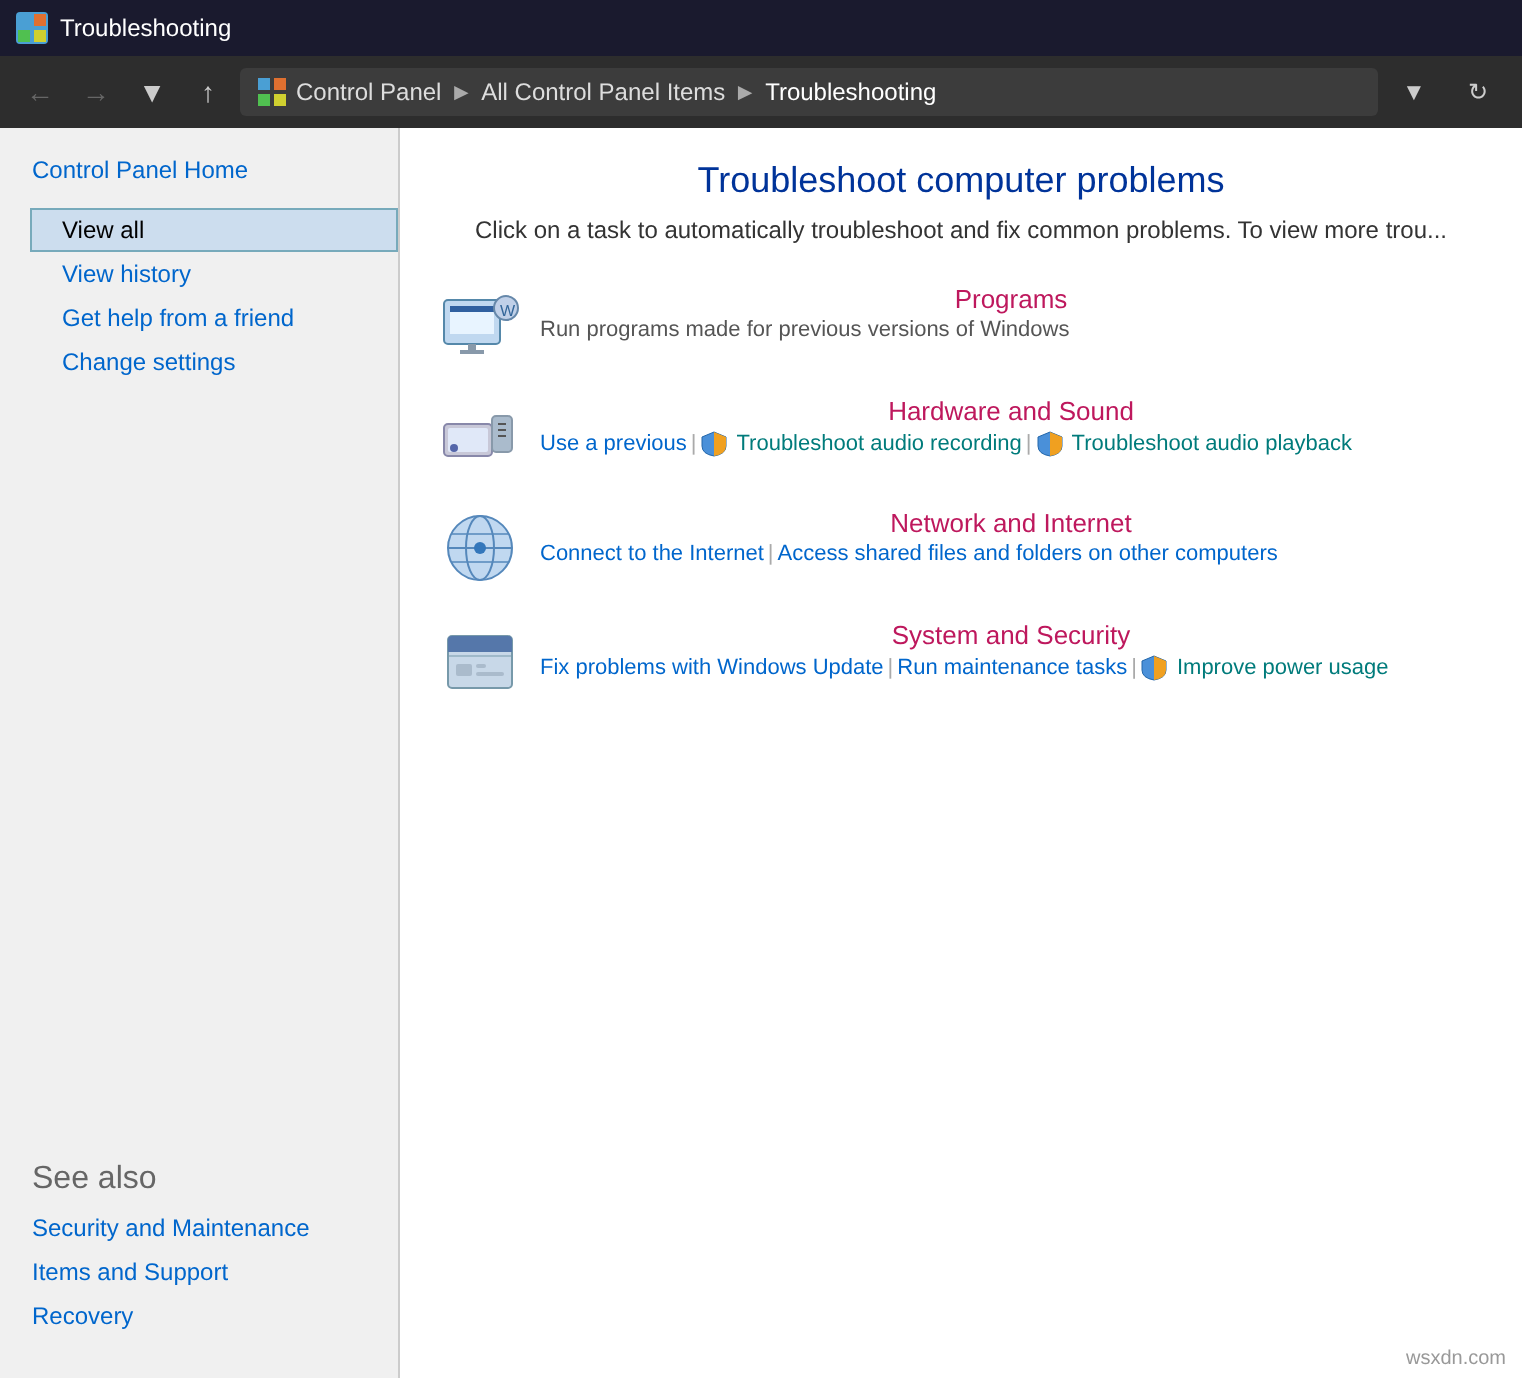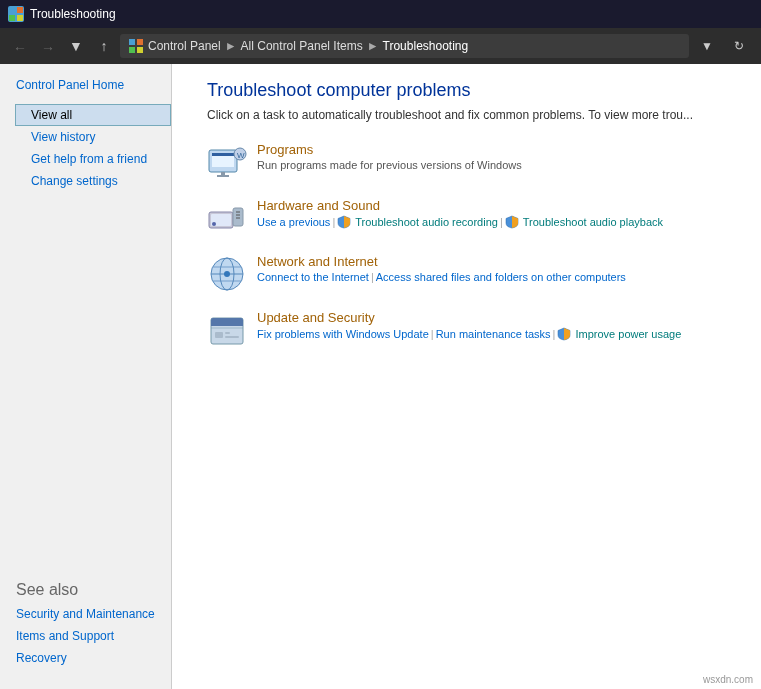--- a/index.html
+++ b/index.html
@@ -75,21 +75,21 @@
     }
 
     
     .main-container {
       display: flex;
       height: calc(689px - 28px - 36px);
     }
 
     
     .sidebar {
-      width: 172px;
+      width: 200px;
       background: #f0f0f0;
       border-right: 1px solid #ccc;
       padding: 10px 0;
       flex-shrink: 0;
       display: flex;
       flex-direction: column;
       justify-content: space-between;
     }
     .sidebar-top { padding: 0; }
     .sidebar-link {
@@ -112,23 +112,24 @@
     }
     .see-also-title {
       padding: 4px 16px;
       font-size: 16px;
       color: #666;
     }
 
     
     .content {
       flex: 1;
-      padding: 16px 35px;
+      padding: 16px 20px;
       background: #fff;
       overflow-y: auto;
+      text-align: center;
     }
     .page-title {
       font-size: 18px;
       color: #003399;
       font-weight: normal;
       margin-bottom: 6px;
     }
     .page-desc {
       font-size: 12px;
       color: #333;
@@ -144,21 +145,21 @@
       gap: 10px;
     }
     .item-icon {
       width: 40px; height: 40px;
       flex-shrink: 0;
       display: flex; align-items: center; justify-content: center;
     }
     .item-icon svg { width: 40px; height: 40px; }
     .item-content { flex: 1; }
     .item-title {
-      color: #a16207;
+      color: #be185d;
       font-size: 13px;
       font-weight: normal;
       cursor: pointer;
       text-decoration: none;
       display: block;
       margin-bottom: 2px;
     }
     .item-links {
       font-size: 11px;
       color: #555;
@@ -332,21 +333,21 @@
           <rect x="4" y="8" width="32" height="26" rx="2" fill="#c8d8e8" stroke="#7799aa" stroke-width="1"></rect>
           <rect x="4" y="8" width="32" height="8" rx="2" fill="#5577aa"></rect>
           <rect x="4" y="13" width="32" height="3" fill="#5577aa"></rect>
           <line x1="4" y1="18" x2="36" y2="18" stroke="#7799aa" stroke-width="0.5"></line>
           <rect x="8" y="22" width="8" height="6" rx="1" fill="#aabbcc"></rect>
           <rect x="18" y="22" width="5" height="2" rx="1" fill="#aabbcc"></rect>
           <rect x="18" y="26" width="14" height="2" rx="1" fill="#aabbcc"></rect>
         </svg>
       </div>
       <div class="item-content">
-        <a class="item-title">Update and Security</a>
+        <a class="item-title">System and Security</a>
         <div class="item-links">
           <a class="item-link">Fix problems with Windows Update</a>
           <span class="sep"> | </span>
           <a class="item-link">Run maintenance tasks</a>
           <span class="sep"> | </span>
           <svg class="inline-icon" viewBox="0 0 14 14">
             <path d="M7 1 L13 3.5 L13 8 Q13 12 7 13 Q1 12 1 8 L1 3.5 Z" fill="#4a90d9" stroke="#2266aa" stroke-width="0.5"></path>
             <path d="M7 1 L13 3.5 L13 8 Q13 12 7 13 L7 1 Z" fill="#f0a020" stroke="none"></path>
           </svg>
           <a class="item-link teal">Improve power usage</a>

